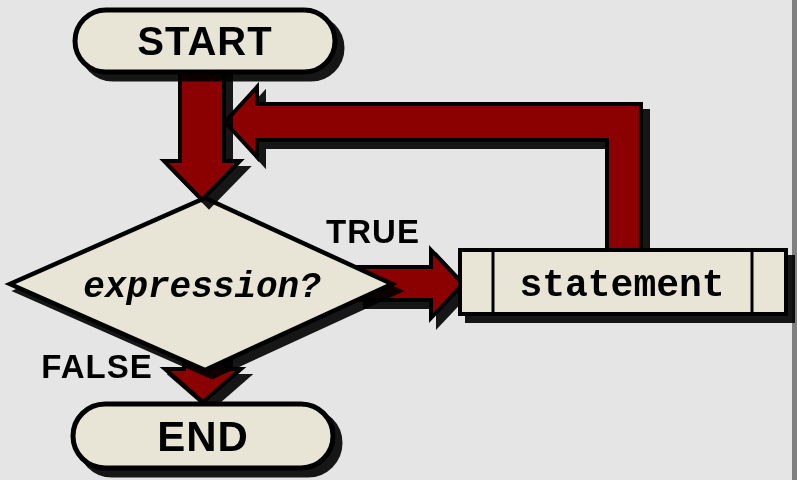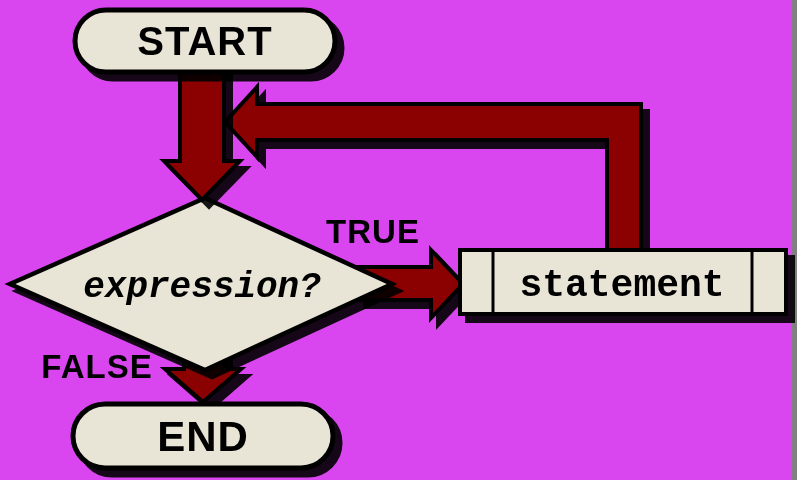--- a/index.html
+++ b/index.html
@@ -8,21 +8,21 @@
     background: #808080;
     width: 797px;
     height: 480px;
     overflow: hidden;
     font-family: "Liberation Sans", sans-serif;
   }
   #stage {
     position: relative;
     width: 792px;
     height: 480px;
-    background: #d946ef;
+    background: #e5e5e5;
   }
   svg { display: block; }
   .node-fill   { fill: #E8E5D7; stroke: #000000; }
   .arrow-fill  { fill: #8B0404; stroke: #000000; stroke-width: 4; stroke-linejoin: miter; }
   .label-sans {
     font-family: "Liberation Sans", sans-serif;
     font-weight: bold;
     fill: #000000;
     text-anchor: middle;
     letter-spacing: 1px;

